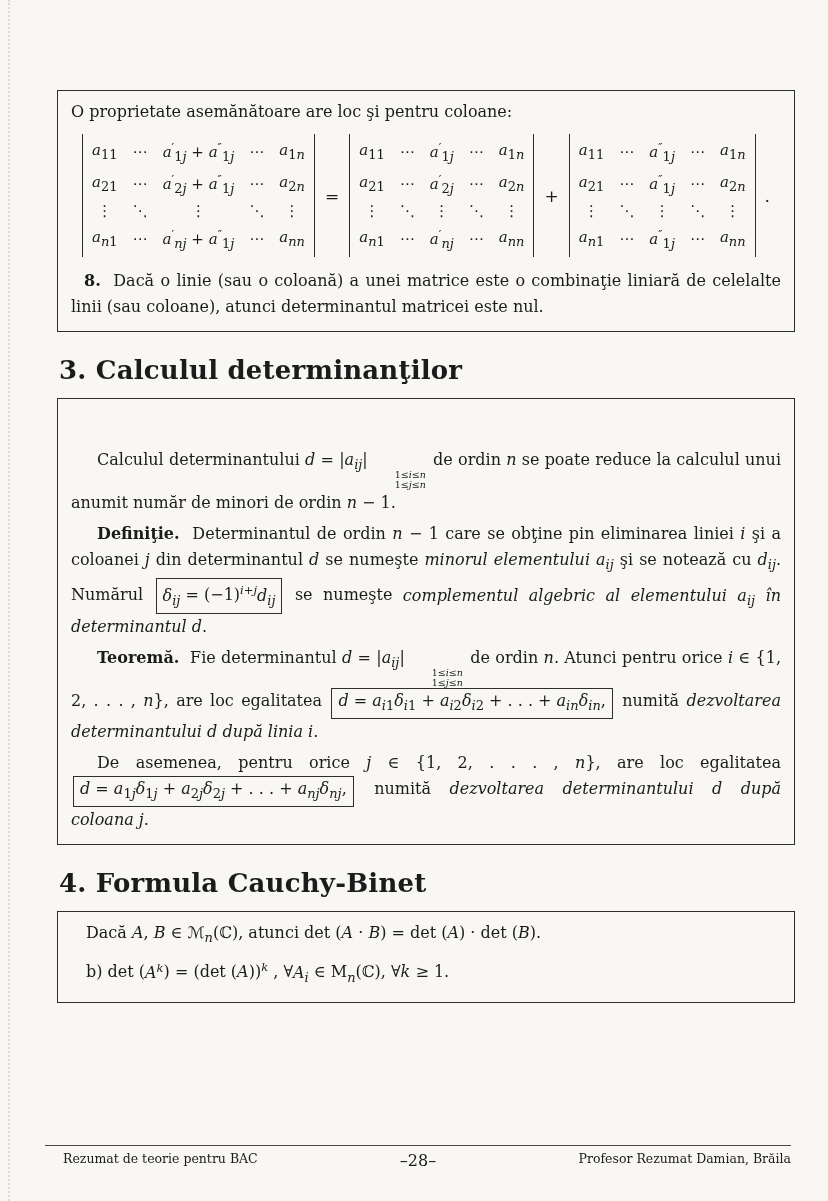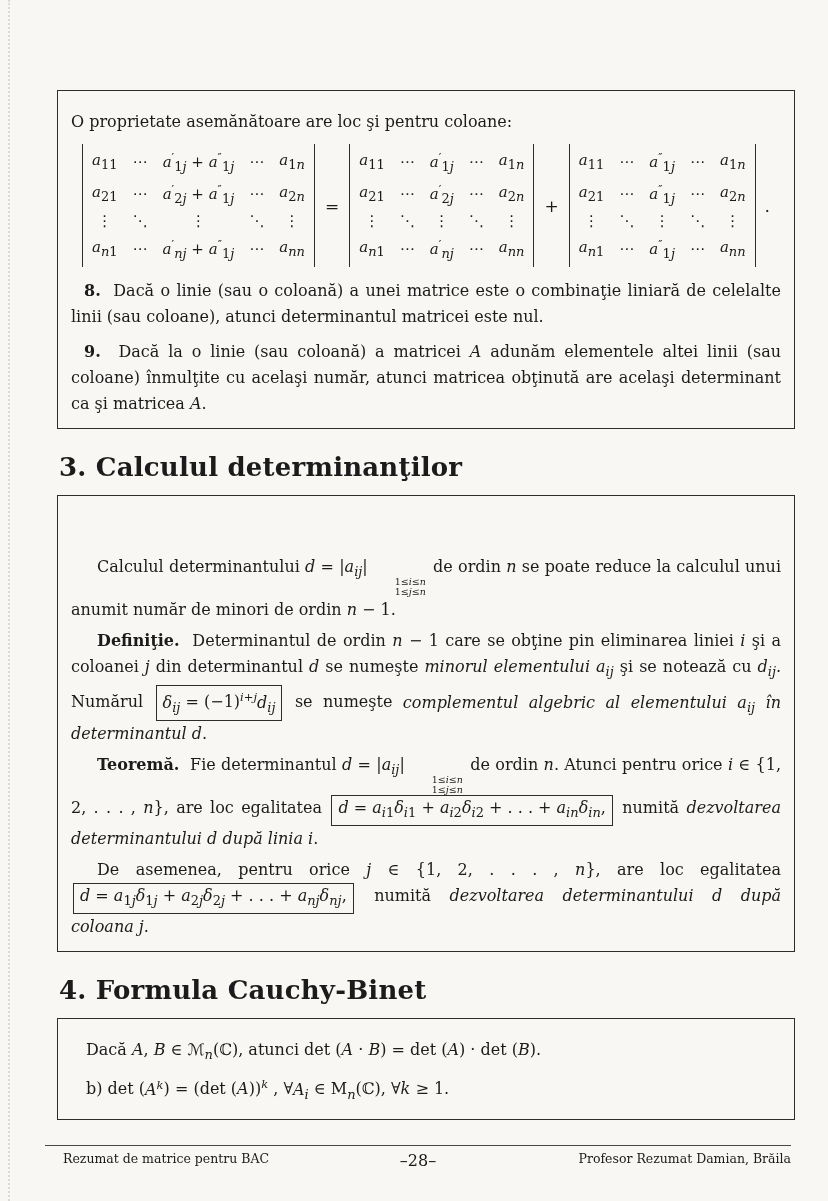--- a/index.html
+++ b/index.html
@@ -8,21 +8,21 @@
     width:828px; height:1201px;
     background:#f8f7f4;
     font-family:"DejaVu Serif","DejaVu Sans",serif;
     color:#1b1b1b;
     box-sizing:border-box;
     padding:90px 33px 0 57px;
     overflow:hidden;
   }
   .scan-line { position:absolute; left:8px; top:0; height:100%; border-left:2px dotted rgba(70,70,70,0.16); }
 
-  .ibox { border:1.5px solid #2d2d2d; padding:18px 13px 11px; }
+  .ibox { border:1.5px solid #2d2d2d; padding:8px 13px 11px; }
   p { margin:0; font-size:16px; line-height:26px; }
   .jst { text-align:justify; }
 
   
   .mrow { display:flex; justify-content:center; align-items:center; gap:9px; margin:9px 0 11px; }
   .det { border-left:1.5px solid #2d2d2d; border-right:1.5px solid #2d2d2d; padding:5px 9px; }
   .dgrid {
     display:grid; grid-template-columns:repeat(5,auto);
     column-gap:15px; row-gap:6px;
     justify-items:center; align-items:center;
@@ -147,21 +147,20 @@
             <span><i>a</i><sub><i>n</i>1</sub></span>
             <span>⋯</span>
             <span><i>a</i><sup>″</sup><sub>1<i>j</i></sub></span>
             <span>⋯</span>
             <span><i>a</i><sub><i>nn</i></sub></span>
           </div>
       </div>
       <span class="period">.</span>
     </div>
     <p class="pitem jst"><b>8.</b>&nbsp; Dacă o linie (sau o coloană) a unei matrice este o combinaţie liniară de celelalte linii (sau coloane), atunci determinantul matricei este nul.</p>
-    <p class="pitem jst"><b>9.</b>&nbsp; Dacă la o linie (sau coloană) a matricei <i>A</i> adunăm elementele altei linii (sau coloane) înmulţite cu acelaşi număr, atunci matricea obţinută are acelaşi determinant ca şi matricea <i>A</i>.</p>
   </div>
 
   <h2>3. Calculul determinanţilor</h2>
 
   <div class="ibox box2">
     <p class="p2 jst">Calculul determinantului <i>d</i> = |<i>a<sub>ij</sub></i>|<span class="stk">
           <span>1≤<i>i</i>≤<i>n</i></span>
           <span>1≤<i>j</i>≤<i>n</i></span>
         </span> de ordin <i>n</i> se poate reduce la calculul unui anumit număr de minori de ordin <i>n</i> − 1.</p>
     <p class="p2 jst"><b>Definiţie.</b>&nbsp; Determinantul de ordin <i>n</i> − 1 care se obţine pin eliminarea liniei <i>i</i> şi a coloanei <i>j</i> din determinantul <i>d</i> se numeşte <i>minorul elementului a<sub>ij</sub></i> şi se notează cu <i>d<sub>ij</sub></i>. Numărul <span class="fbox"><i>δ<sub>ij</sub></i> = (−1)<sup><i>i</i>+<i>j</i></sup><i>d<sub>ij</sub></i></span> se numeşte <i>complementul algebric al elementului a<sub>ij</sub> în determinantul d</i>.</p>
@@ -174,17 +173,17 @@
 
   <h2>4. Formula Cauchy-Binet</h2>
 
   <div class="ibox box3">
     <p>Dacă <i>A</i>, <i>B</i> ∈ ℳ<sub><i>n</i></sub>(ℂ), atunci det (<i>A</i> · <i>B</i>) = det (<i>A</i>) · det (<i>B</i>).</p>
     <p>b) det (<i>A<sup>k</sup></i>) = (det (<i>A</i>))<sup><i>k</i></sup> , ∀<i>A<sub>i</sub></i> ∈ M<sub><i>n</i></sub>(ℂ), ∀<i>k</i> ≥ 1.</p>
   </div>
 
   <div class="footer-rule"></div>
   <div class="footer">
-    <span class="fleft">Rezumat de matrice pentru BAC</span>
+    <span class="fleft">Rezumat de teorie pentru BAC</span>
     <span class="fpage">–28–</span>
     <span class="fright">Profesor Rezumat Damian, Brăila</span>
   </div>
 </div>
 
 </body></html>

